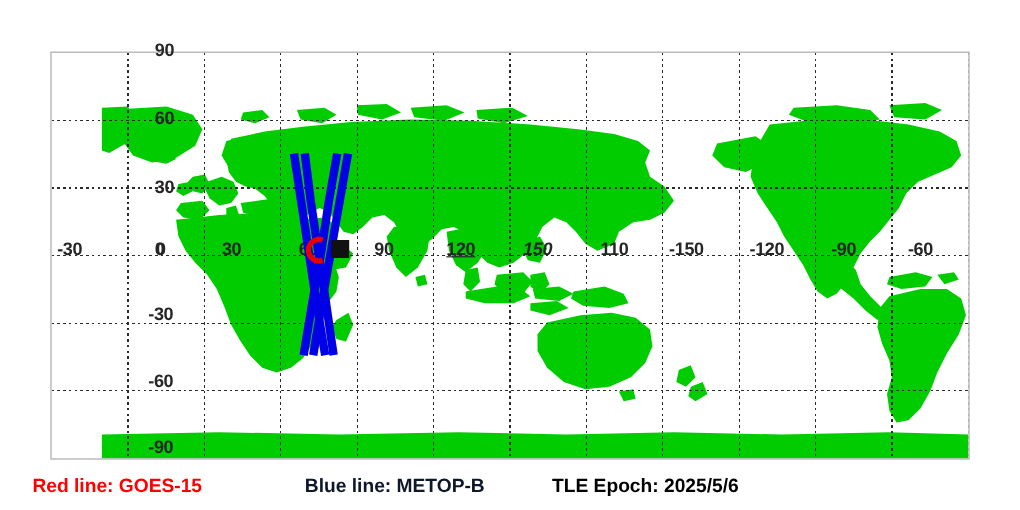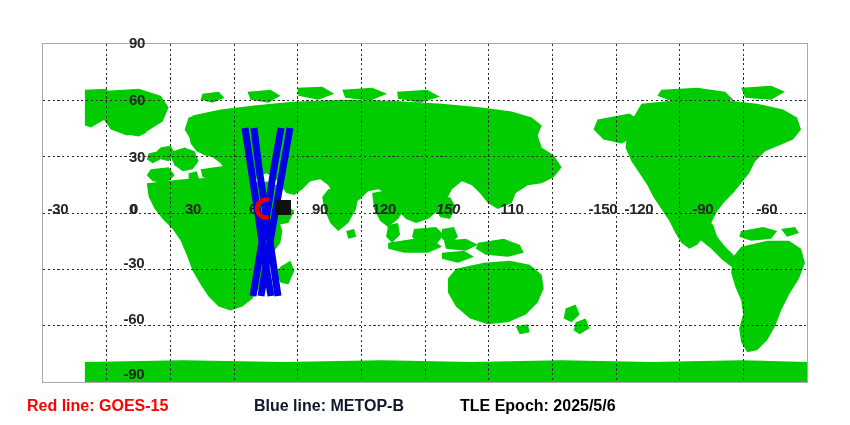--- a/index.html
+++ b/index.html
@@ -262,24 +262,24 @@
   <div class="tick-label" style="left:133px; top:208px;">0</div>
   <div class="tick-label" style="left:134px; top:262px;">-30</div>
   <div class="tick-label" style="left:134px; top:318px;">-60</div>
   <div class="tick-label" style="left:134px; top:373px;">-90</div>
 
   <div class="tick-label" style="left:58px;  top:208px;">-30</div>
   <div class="tick-label" style="left:134px; top:208px;">0</div>
   <div class="tick-label" style="left:193px; top:208px;">30</div>
   <div class="tick-label" style="left:257px; top:208px;">60</div>
   <div class="tick-label" style="left:320px; top:208px;">90</div>
-  <div class="tick-label" style="left:384px; top:208px;">120</div>
+  <div class="tick-label" style="left:384px; top:208px;text-decoration:underline;">120</div>
   <div class="tick-label" style="left:448px; top:208px;font-style:italic;">150</div>
   <div class="tick-label" style="left:512px; top:208px;">110</div>
-  <div class="tick-label" style="left:603px; top:208px;">-150</div>
+  <div class="tick-label" style="left:572px; top:208px;">-150</div>
   <div class="tick-label" style="left:639px; top:208px;">-120</div>
   <div class="tick-label" style="left:703px; top:208px;">-90</div>
   <div class="tick-label" style="left:767px; top:208px;">-60</div>
 
   <svg id="tracks-svg" viewBox="0 0 850 425">
 
     <path class="track-blue" d="M 245 128 L 251 168 L 257 208 L 263 248 L 271 296"></path>
     <path class="track-blue" d="M 254 128 L 259 168 L 265 208 L 271 248 L 278 296"></path>
     <path class="track-blue" d="M 290 128 L 283 168 L 276 208 L 269 248 L 261 296"></path>
     <path class="track-blue" d="M 281 128 L 274 168 L 268 208 L 261 248 L 253 296"></path>

